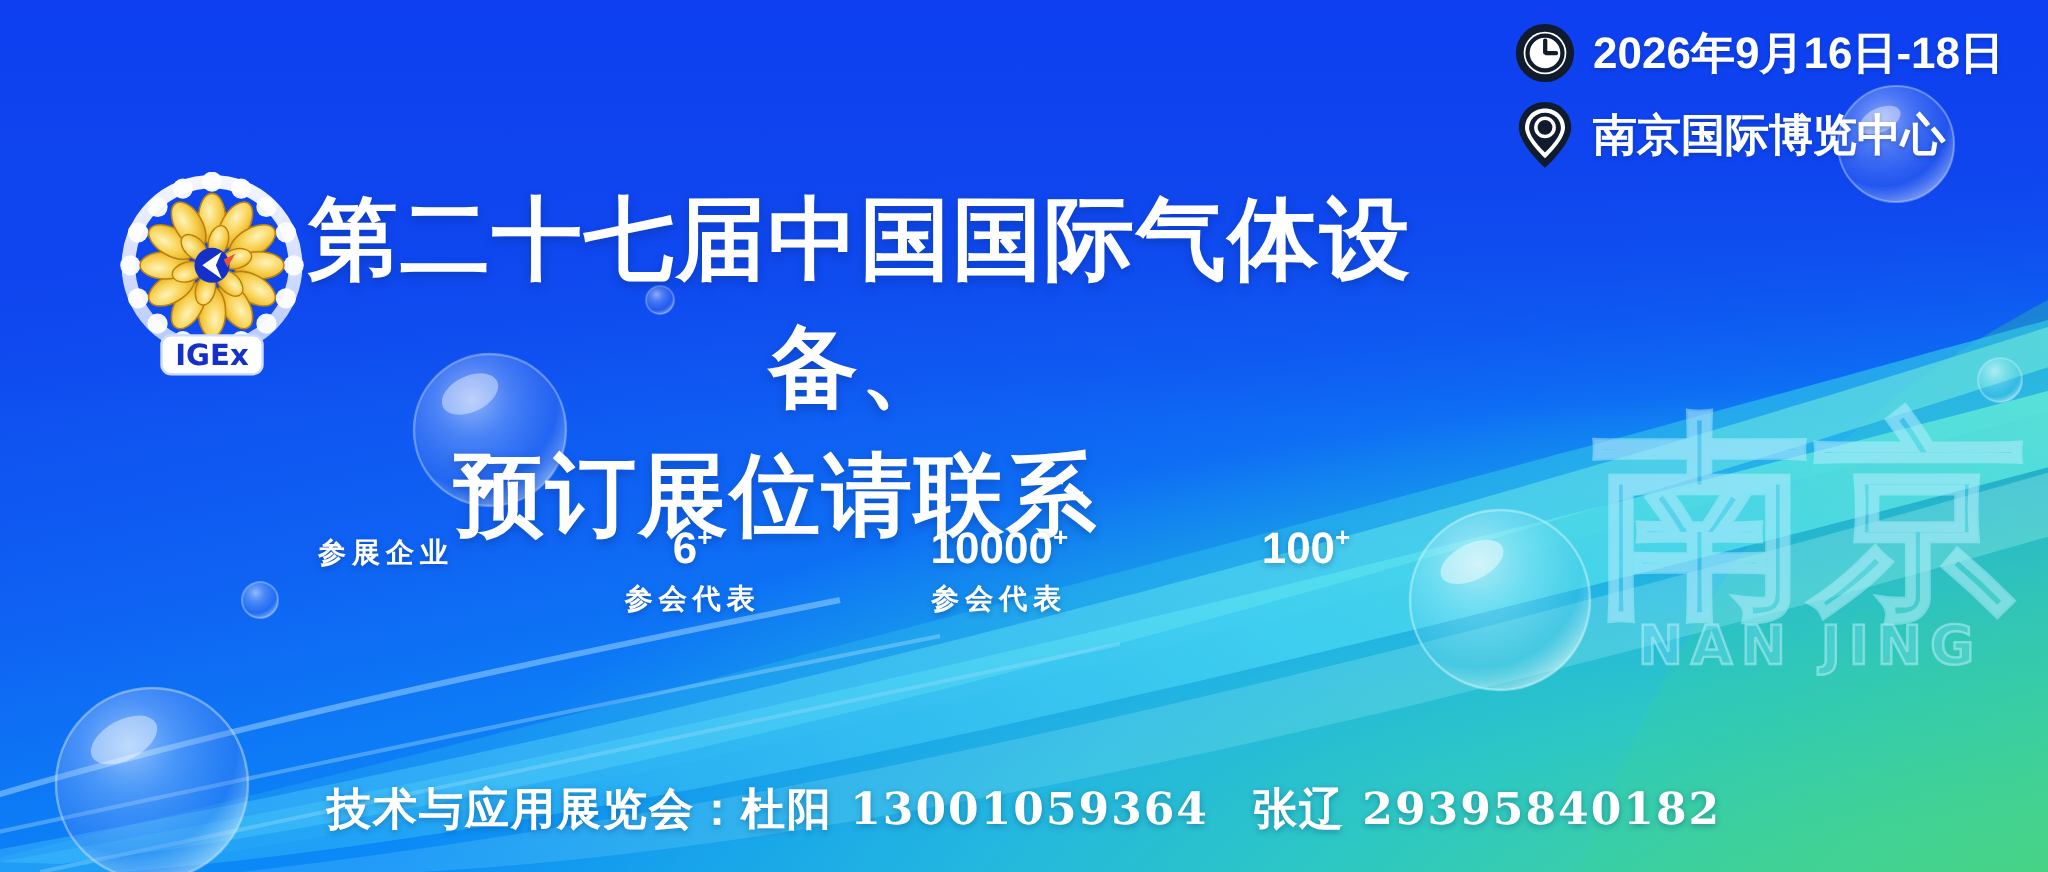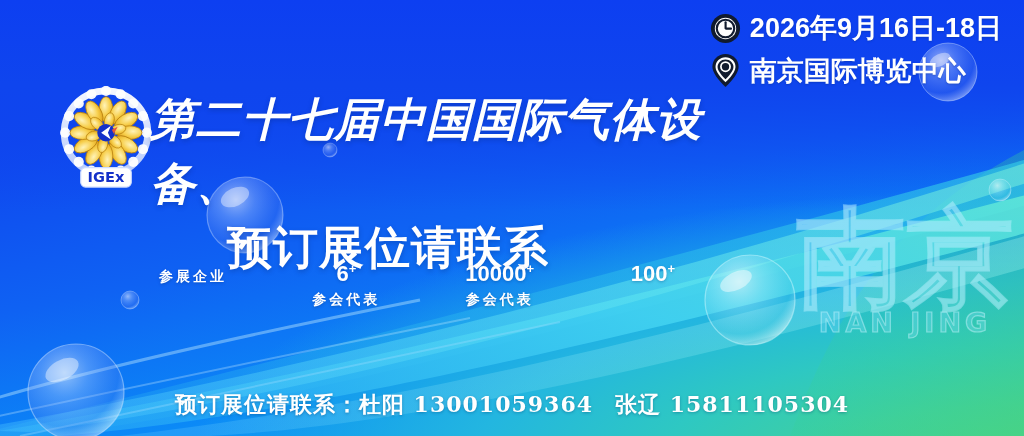--- a/index.html
+++ b/index.html
@@ -25,42 +25,42 @@
   svg.deco{position:absolute;inset:0;width:1024px;height:436px;display:block;}
 
   
   .info{
     position:absolute;right:22px;top:10px;
     text-align:left;
   }
   .info-row{display:flex;align-items:center;gap:8px;margin-bottom:6px;}
   .info-txt{
     color:#ffffff;
-    font-size:27px;
+    font-size:22px;
     font-weight:bold;
     letter-spacing:0px;
     text-shadow:0 1px 2px rgba(0,40,120,.35);
     white-space:nowrap;
   }
   .ico{flex:0 0 auto;display:block;}
 
   
   .logo{position:absolute;left:57px;top:86px;width:98px;height:105px;}
 
   
   .title{
     position:absolute;left:150px;top:88px;width:560px;
     color:#fff;
     font-size:45px;
     line-height:1.42;
     font-weight:bold;
     letter-spacing:1px;
     text-shadow:0 2px 5px rgba(0,35,110,.30);
   }
-  .title .l1{display:block;text-align:left;font-style:italic;}
+  .title .l1{display:block;text-align:center;}
   .title .l2{display:block;text-align:center;padding-right:84px;}
 
   
   .stats{
     position:absolute;left:118px;top:262px;width:610px;
     display:flex;justify-content:space-between;align-items:flex-start;
   }
   .stat{width:150px;text-align:center;}
   .stat .num{
     color:#ffffff;font-size:22px;font-weight:bold;line-height:1;
@@ -286,18 +286,18 @@
     <div class="stat">
       <div class="num"><span>10000</span><sup>+</sup></div>
       <div class="lab">参会代表</div>
     </div>
     <div class="stat">
       <div class="num"><span>100</span><sup>+</sup></div>
     </div>
   </div>
 
   <div class="contact">
-    <span>预订展位请联系：</span><span>杜阳</span>
+    <span>技术与应用展览会：</span><span>杜阳</span>
     <span>13001059364</span><span class="gap"></span><span>张辽</span>
-    <span>15811105304</span>
+    <span>29395840182</span>
   </div>
 
 </div>
 
 </body></html>

